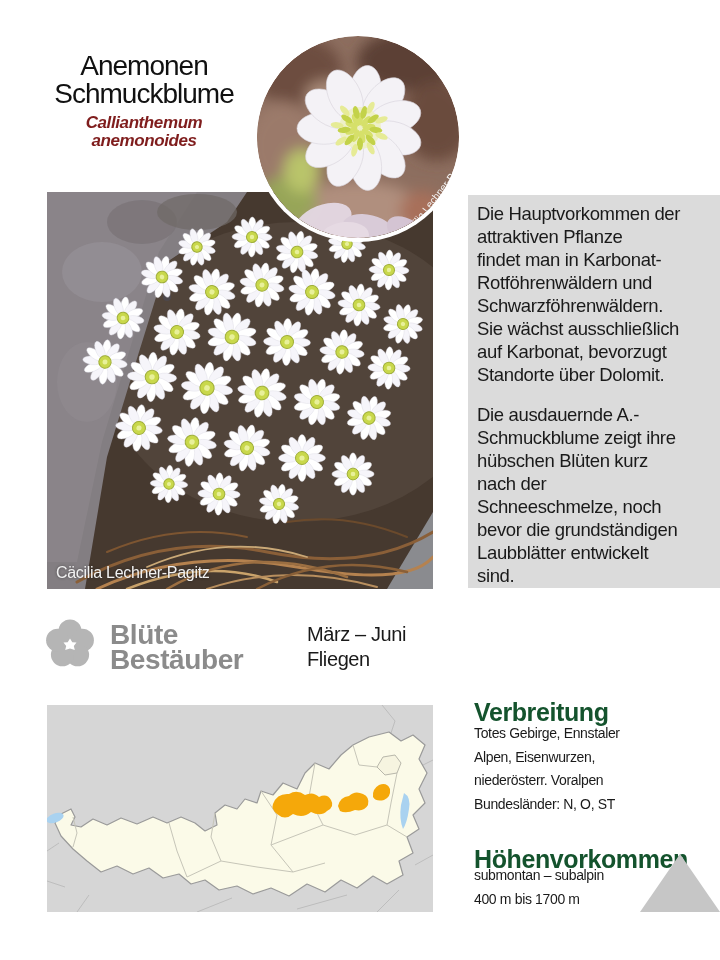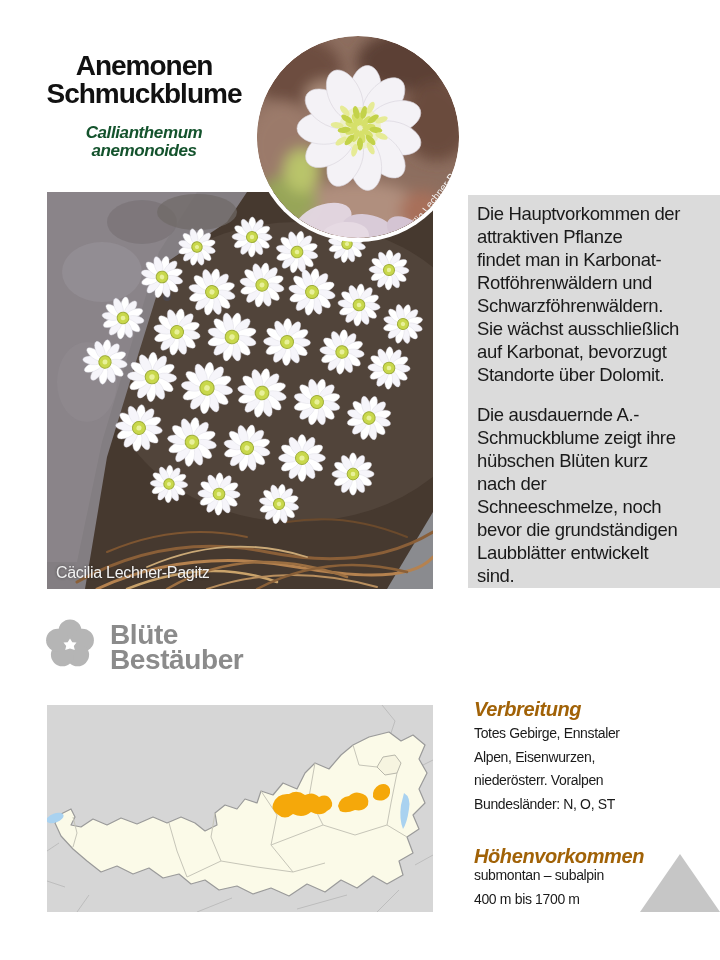--- a/index.html
+++ b/index.html
@@ -2,22 +2,22 @@
 <html><head>
 <meta charset="utf-8">
 <style>
   * { margin:0; padding:0; box-sizing:border-box; }
   html,body { background:#ffffff; }
   body { font-family:"Liberation Sans", sans-serif; color:#1a1a1a; }
   .page { position:relative; width:720px; height:960px; background:#fff; overflow:hidden; }
 
   
   .title-block { position:absolute; left:36px; top:52px; width:216px; text-align:center; }
-  .title { font-size:28px; line-height:28px; font-weight:bold; letter-spacing:-1px; white-space:pre-line; color:#111; }
-  .latin { margin-top:16px; font-size:17px; line-height:18px; font-weight:bold; font-style:italic; letter-spacing:-0.4px; white-space:pre-line; color:#14532d; }
+  .title { font-size:28px; line-height:28px; font-weight:normal; letter-spacing:-1px; white-space:pre-line; color:#111; }
+  .latin { margin-top:6px; font-size:17px; line-height:18px; font-weight:bold; font-style:italic; letter-spacing:-0.4px; white-space:pre-line; color:#7f1d1d; }
 
   
   .inset { position:absolute; left:257px; top:36px; width:202px; height:202px; border-radius:50%;
            overflow:hidden; z-index:3; box-shadow:0 0 0 4px #ffffff; }
   .inset svg { display:block; }
 
   
   .main-photo { position:absolute; left:47px; top:192px; width:386px; height:397px; z-index:1; overflow:hidden; }
   .photo-credit { position:absolute; left:9px; bottom:7px; color:#f2f2f2; font-size:16px; letter-spacing:-0.3px;
                   text-shadow:0 0 3px rgba(0,0,0,.45); }
@@ -33,21 +33,21 @@
   .facts-labels { position:absolute; left:110px; top:622px; font-size:28px; line-height:25px; font-weight:bold;
                   color:#8b8b8b; letter-spacing:-0.4px; white-space:pre-line; }
   .facts-values { position:absolute; left:307px; top:622px; font-size:20px; line-height:25px;
                   letter-spacing:-0.4px; white-space:pre-line; }
 
   
   .map { position:absolute; left:47px; top:705px; width:386px; height:207px; }
   .map svg { display:block; }
 
   
-  .col-heading { position:absolute; left:474px; font-size:20px; font-weight:bold; color:#a16207; letter-spacing:-0.4px;font-style:italic; }
+  .col-heading { position:absolute; left:474px; font-size:25px; font-weight:bold; color:#14532d; letter-spacing:-0.4px; }
   .h-verbreitung { top:698px; }
   .h-hoehe { top:845px; }
   .col-text { position:absolute; left:474px; font-size:14px; line-height:23.5px; letter-spacing:-0.35px; white-space:pre-line; }
   .t-verbreitung { top:722px; }
   .t-hoehe { top:864px; }
   .mountain { position:absolute; left:640px; top:854px; width:80px; height:58px; }
 </style>
 </head>
 <body>
 
@@ -693,20 +693,22 @@
       <circle cx="26" cy="13" r="11.5"></circle>
       <circle cx="38.4" cy="22.2" r="11.5"></circle>
       <circle cx="33.6" cy="36.8" r="11.5"></circle>
       <circle cx="18.4" cy="36.8" r="11.5"></circle>
       <circle cx="13.6" cy="22.2" r="11.5"></circle>
     </g>
     <path d="M26,20.5 L28.3,24.2 L32.5,24.6 L29.8,27.9 L30.8,32.1 L26,30.4 L21.2,32.1 L22.2,27.9 L19.5,24.6 L23.7,24.2 Z" fill="#ffffff"></path>
   </svg>
   <div class="facts-labels">Blüte
 Bestäuber</div>
+  <div class="facts-values">März – Juni
+Fliegen</div>
 
   <div class="map">
     <svg width="386" height="207" viewBox="0 0 386 207">
       <rect width="386" height="207" fill="#d6d6d6"></rect>
 
       <g stroke="#bdbdbd" stroke-width="1" fill="none">
         <path d="M335,0 L348,16 L342,34"></path>
         <path d="M386,55 L372,62"></path>
         <path d="M150,207 L185,193 M250,204 L300,190 M330,207 L352,185"></path>
         <path d="M0,146 L12,138 M0,176 L18,182 M30,207 L42,190"></path>

